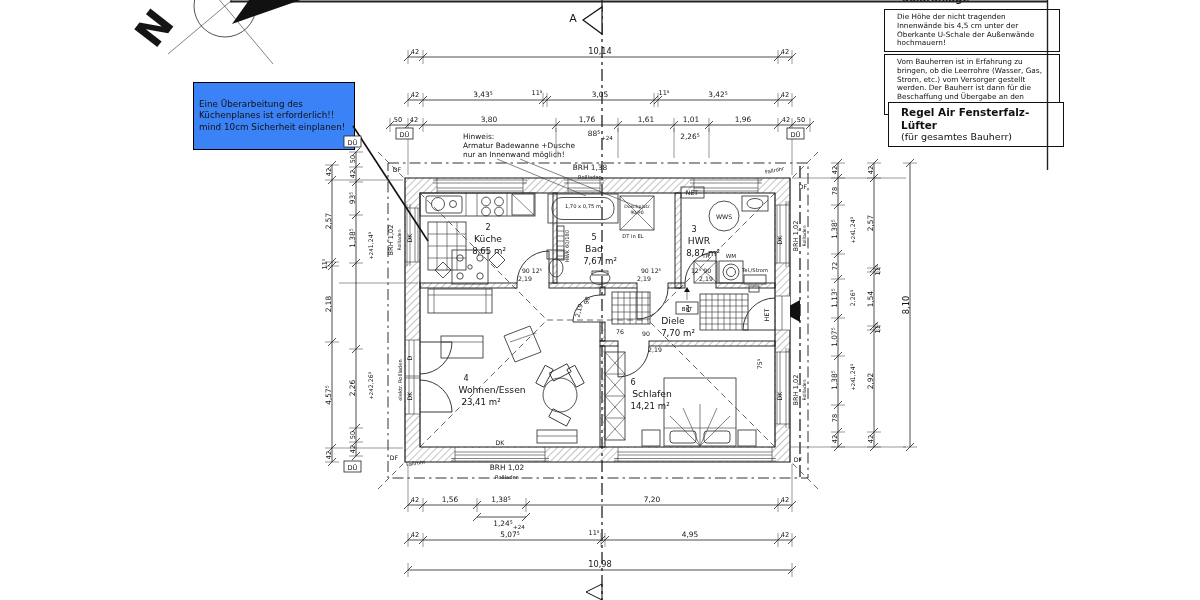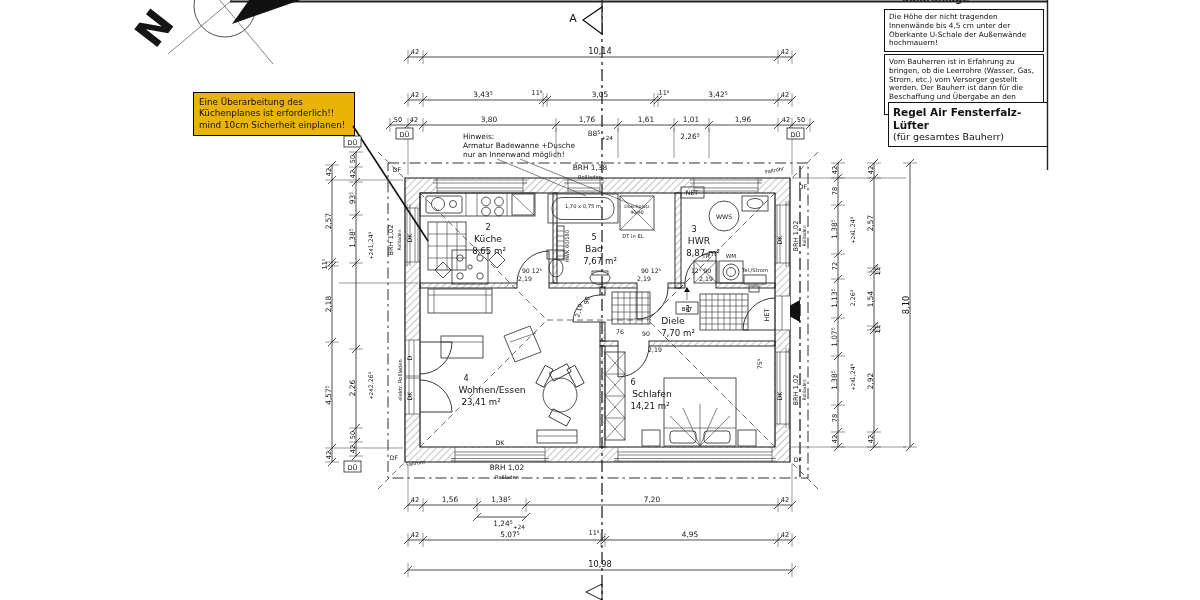--- a/index.html
+++ b/index.html
@@ -1,23 +1,23 @@
 <!DOCTYPE html>
 <html><head>
 <meta charset="utf-8">
 <style>
   html,body{margin:0;padding:0;background:#fff;}
   #stage{position:relative;width:1200px;height:600px;background:#fff;overflow:hidden;
          font-family:"DejaVu Sans",sans-serif;color:#151515;}
-  .notebox{position:absolute;border:1.3px solid #111;background:#fff;padding:3px 4px;
+  .notebox{position:absolute;border:1.3px solid #111;background:#fff;padding:3px 12px;
            font-size:7.3px;line-height:1.2;color:#111;}
   #note3{font-size:9.5px;line-height:1.15;}
   #note3 .b{font-weight:bold;font-size:10.5px;}
   #annotation{position:absolute;left:193px;top:82px;width:150px;border:1.7px solid #000;
-              background:#eab308;padding:4px 5px;font-size:8.8px;line-height:1.3;color:#111;margin-top:10px;}
+              background:#3b82f6;padding:16px 5px;font-size:8.8px;line-height:1.3;color:#111;}
   #fragment{position:absolute;left:902px;top:0;width:140px;height:5px;overflow:hidden;}
   #fragment div{margin-top:-7px;font-size:10px;font-weight:bold;}
   svg{position:absolute;left:0;top:0;}
   svg text{font-family:"DejaVu Sans",sans-serif;fill:#151515;text-anchor:middle;}
   .ts{text-anchor:start;}
   .f45{font-size:4.6px}.f5{font-size:5.2px}.f55{font-size:5.6px}.f6{font-size:6.2px}
   .f65{font-size:6.6px}.f7{font-size:7.4px}.f8{font-size:8.2px}.f85{font-size:8.6px}.f9{font-size:9.2px}
   .w{stroke:#151515;stroke-width:1.2;fill:url(#hatch);}
   .wl{stroke:#151515;stroke-width:0.9;fill:url(#hatch);}
   .dim{stroke:#222;stroke-width:0.8;fill:none;}

